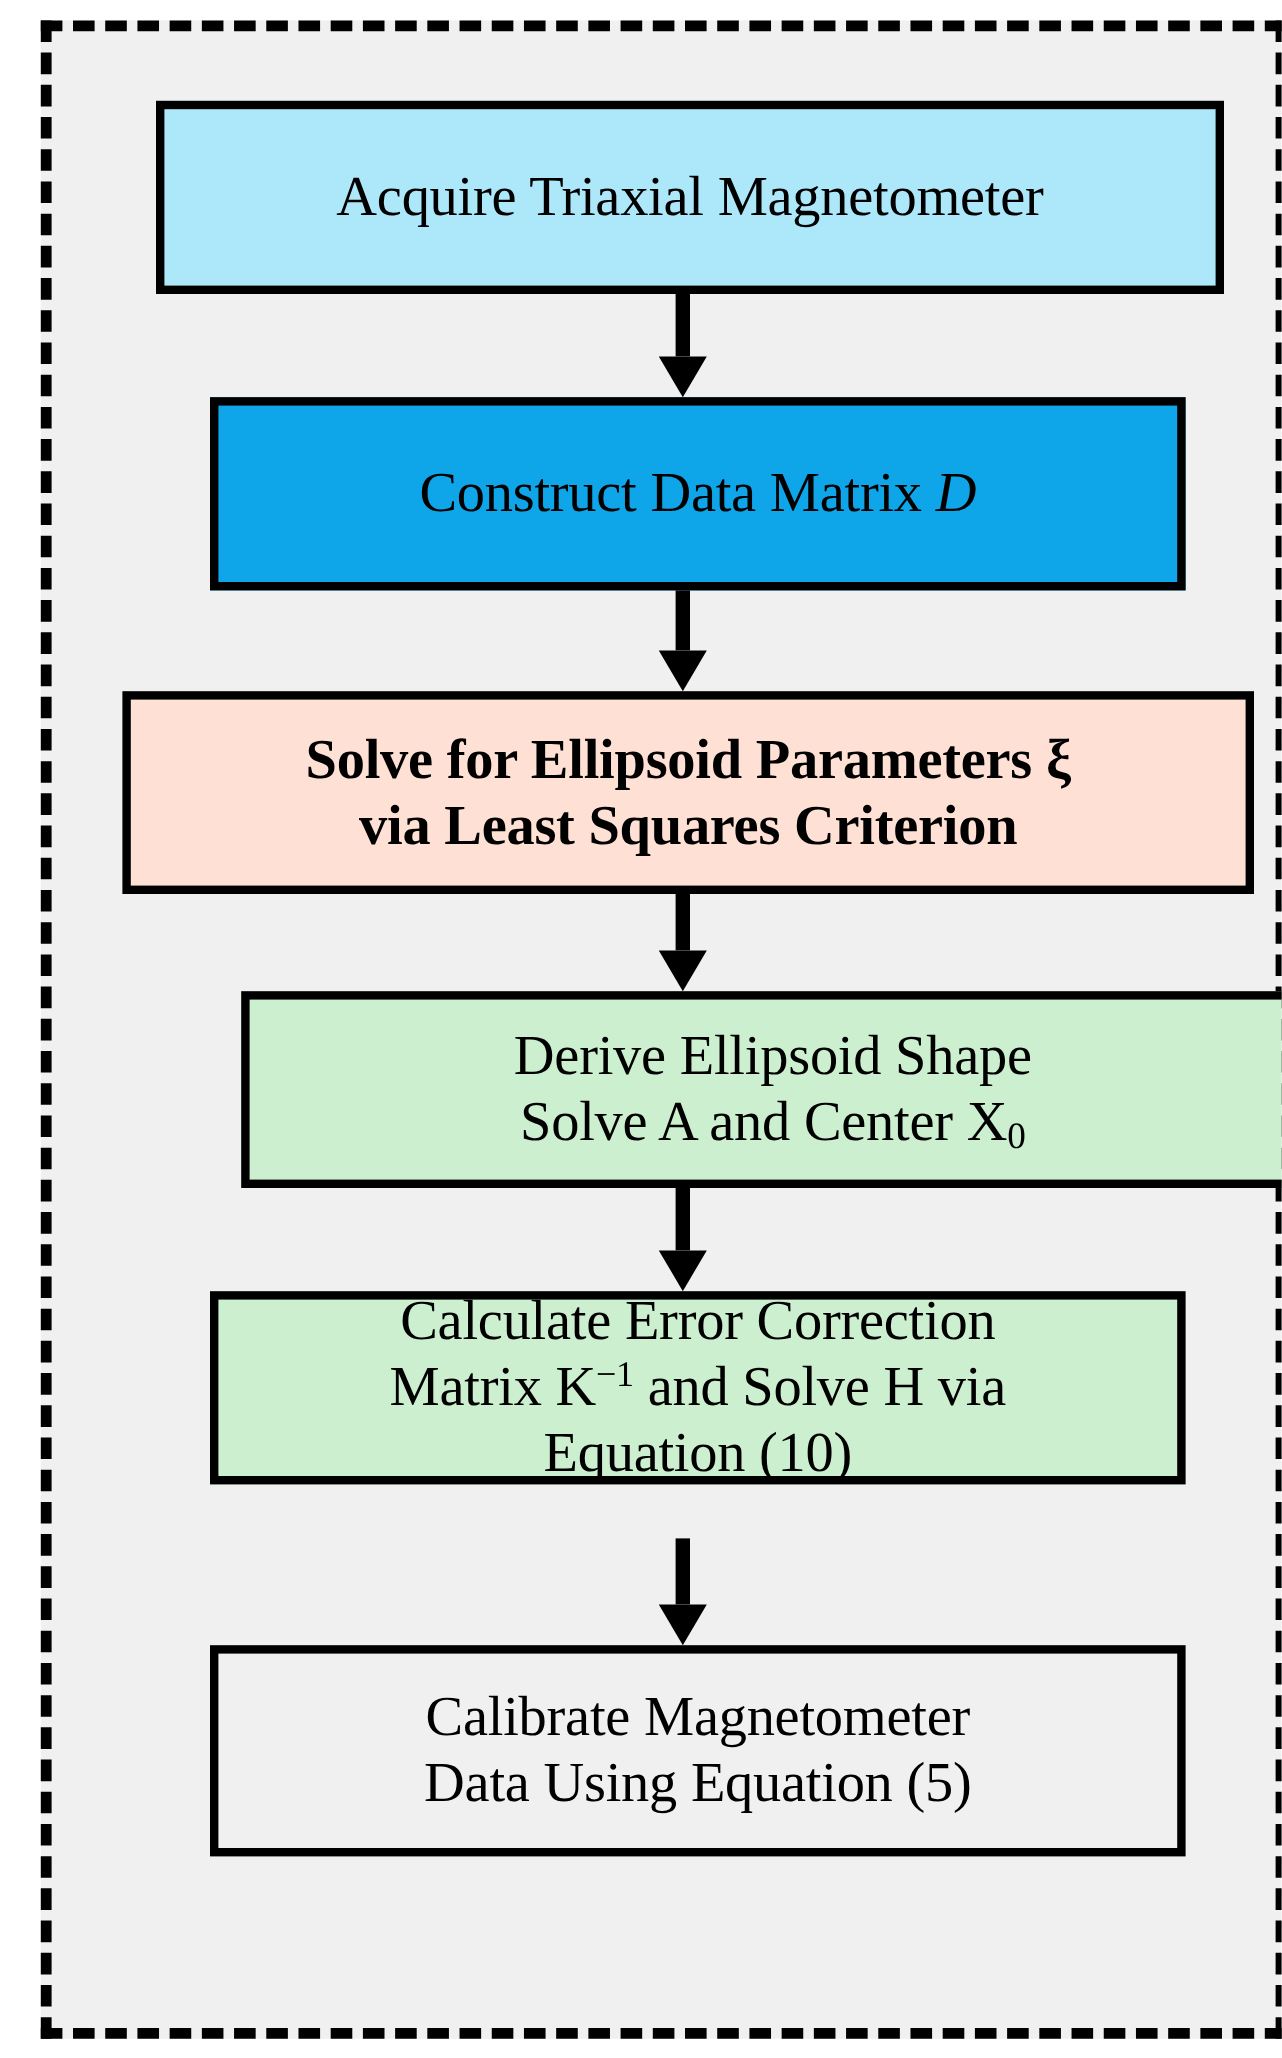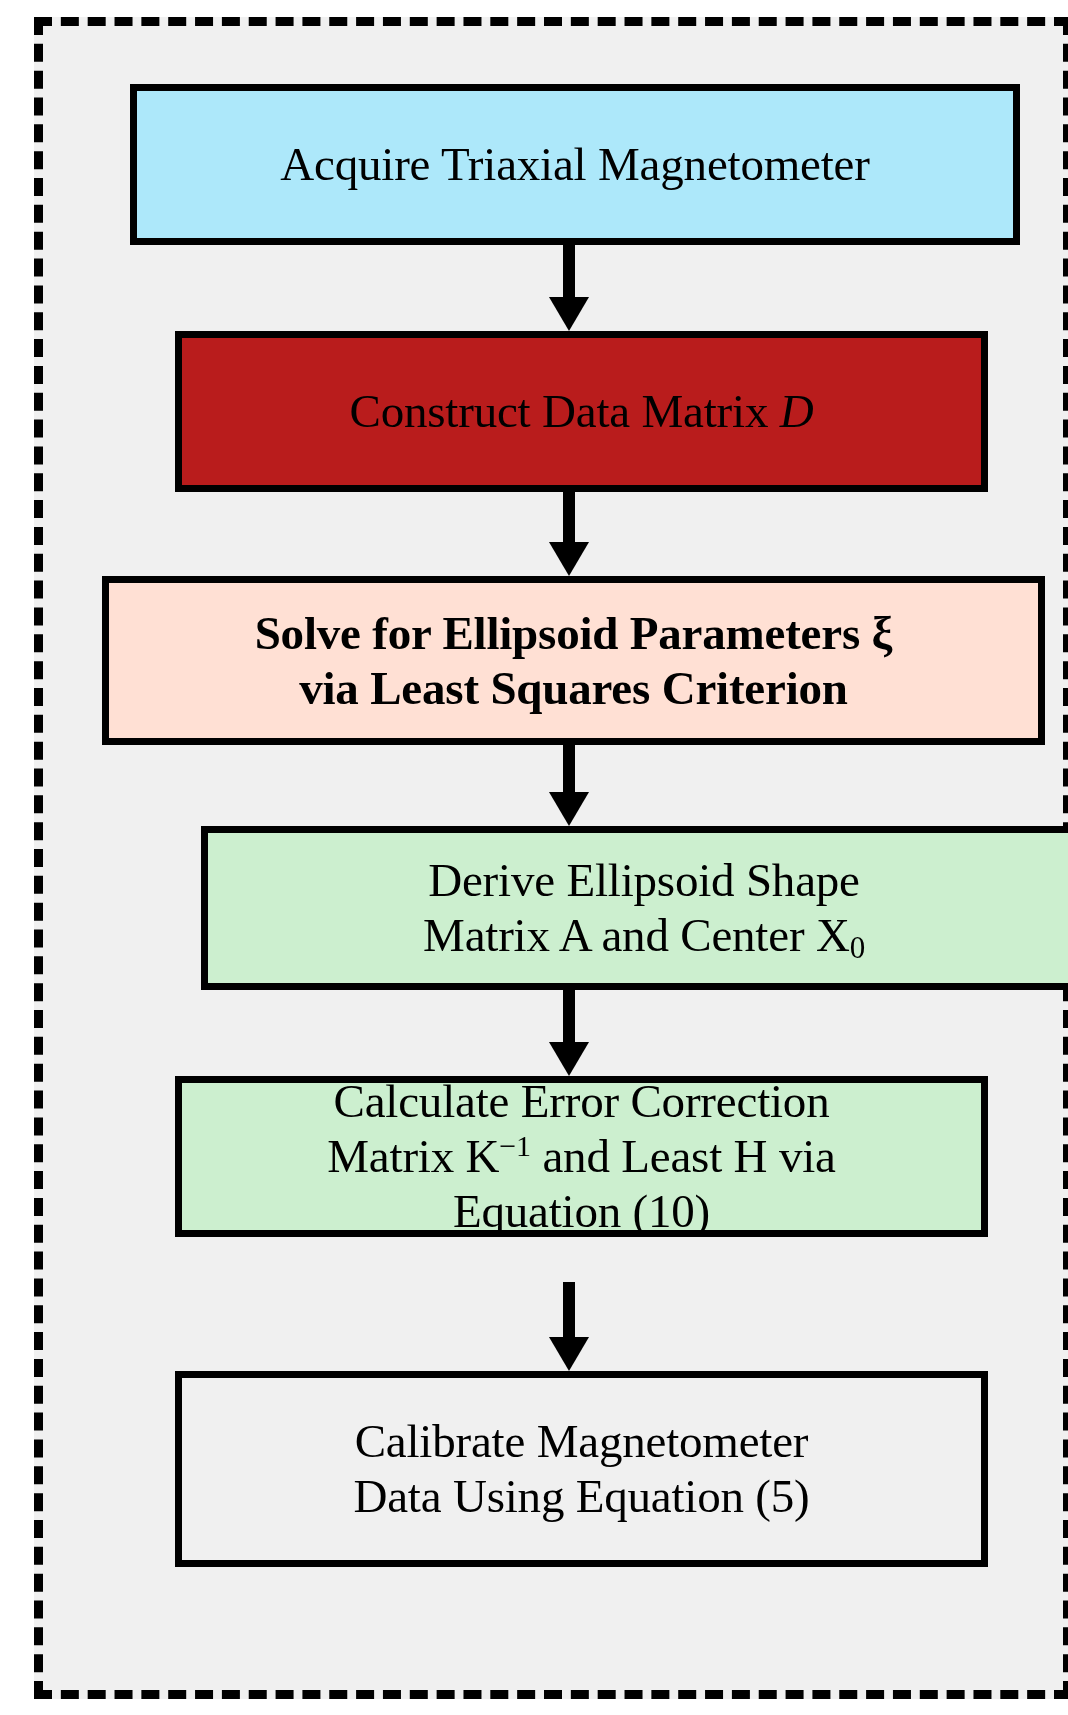--- a/index.html
+++ b/index.html
@@ -62,21 +62,21 @@
     line-height: 0;
   }
   .node .ital { font-style: italic; }
 
   
   #node-acquire        { left: 87px;  top: 58px;   width: 890px; height: 161px; font-size: 47px; }
   #node-construct      { left: 132px; top: 305px;  width: 813px; height: 161px; font-size: 47px; }
   #node-solve          { left: 59px;  top: 550px;  width: 943px; height: 169px; font-size: 47px; font-weight: bold; }
   #node-derive         { left: 158px; top: 800px;  width: 886px; height: 164px; font-size: 47px; }
   #node-calculate      { left: 132px; top: 1050px; width: 813px; height: 161px; font-size: 47px; }
-  #node-calibrate      { left: 132px; top: 1345px; width: 813px; height: 196px; font-size: 47px; }
+  #node-calibrate      { left: 132px; top: 1345px; width: 813px; height: 176px; font-size: 47px; }
 
   
   .arrow {
     position: absolute;
     left: 520px;
     width: 12px;
   }
   .arrow .shaft {
     position: absolute;
     left: 0;
@@ -125,21 +125,21 @@
       <span class="label">
         <span>Acquire Triaxial Magnetometer</span><br>
       </span>
     </div>
 
     <div class="arrow" id="arrow-1">
       <div class="shaft"></div>
       <div class="head"></div>
     </div>
 
-    <div class="node" id="node-construct" style="background:#b91c1c;">
+    <div class="node" id="node-construct" style="background:#0ea5e9;">
       <span class="label">
         <span>Construct Data Matrix </span><span class="ital">D</span>
       </span>
     </div>
 
     <div class="arrow" id="arrow-2">
       <div class="shaft"></div>
       <div class="head"></div>
     </div>
 
@@ -151,33 +151,33 @@
     </div>
 
     <div class="arrow" id="arrow-3">
       <div class="shaft"></div>
       <div class="head"></div>
     </div>
 
     <div class="node" id="node-derive" style="background:#ccefcf;">
       <span class="label">
         <span>Derive Ellipsoid Shape</span><br>
-        <span>Matrix A and Center X</span><sub>0</sub>
+        <span>Solve A and Center X</span><sub>0</sub>
       </span>
     </div>
 
     <div class="arrow" id="arrow-4">
       <div class="shaft"></div>
       <div class="head"></div>
     </div>
 
     <div class="node" id="node-calculate" style="background:#ccefcf;">
       <span class="label">
         <span>Calculate Error Correction</span><br>
-        <span>Matrix K</span><sup>−1</sup><span> and Least H via</span><br>
+        <span>Matrix K</span><sup>−1</sup><span> and Solve H via</span><br>
         <span>Equation (10)</span>
       </span>
     </div>
 
     <div class="arrow" id="arrow-5">
       <div class="shaft"></div>
       <div class="head"></div>
     </div>
 
     <div class="node" id="node-calibrate" style="background:#f0f0f0;">

